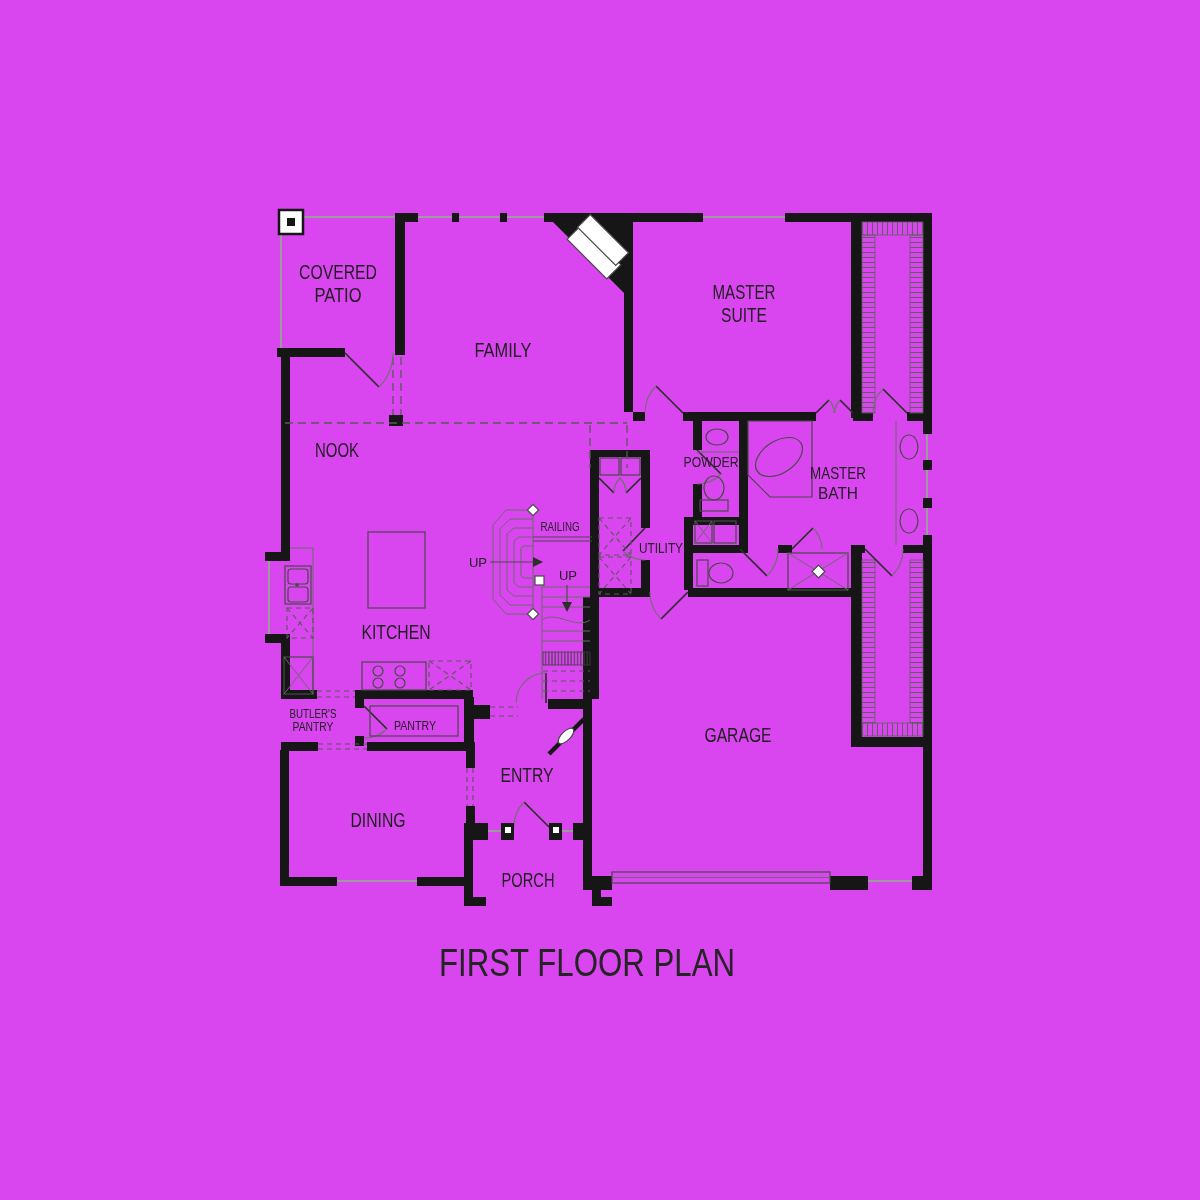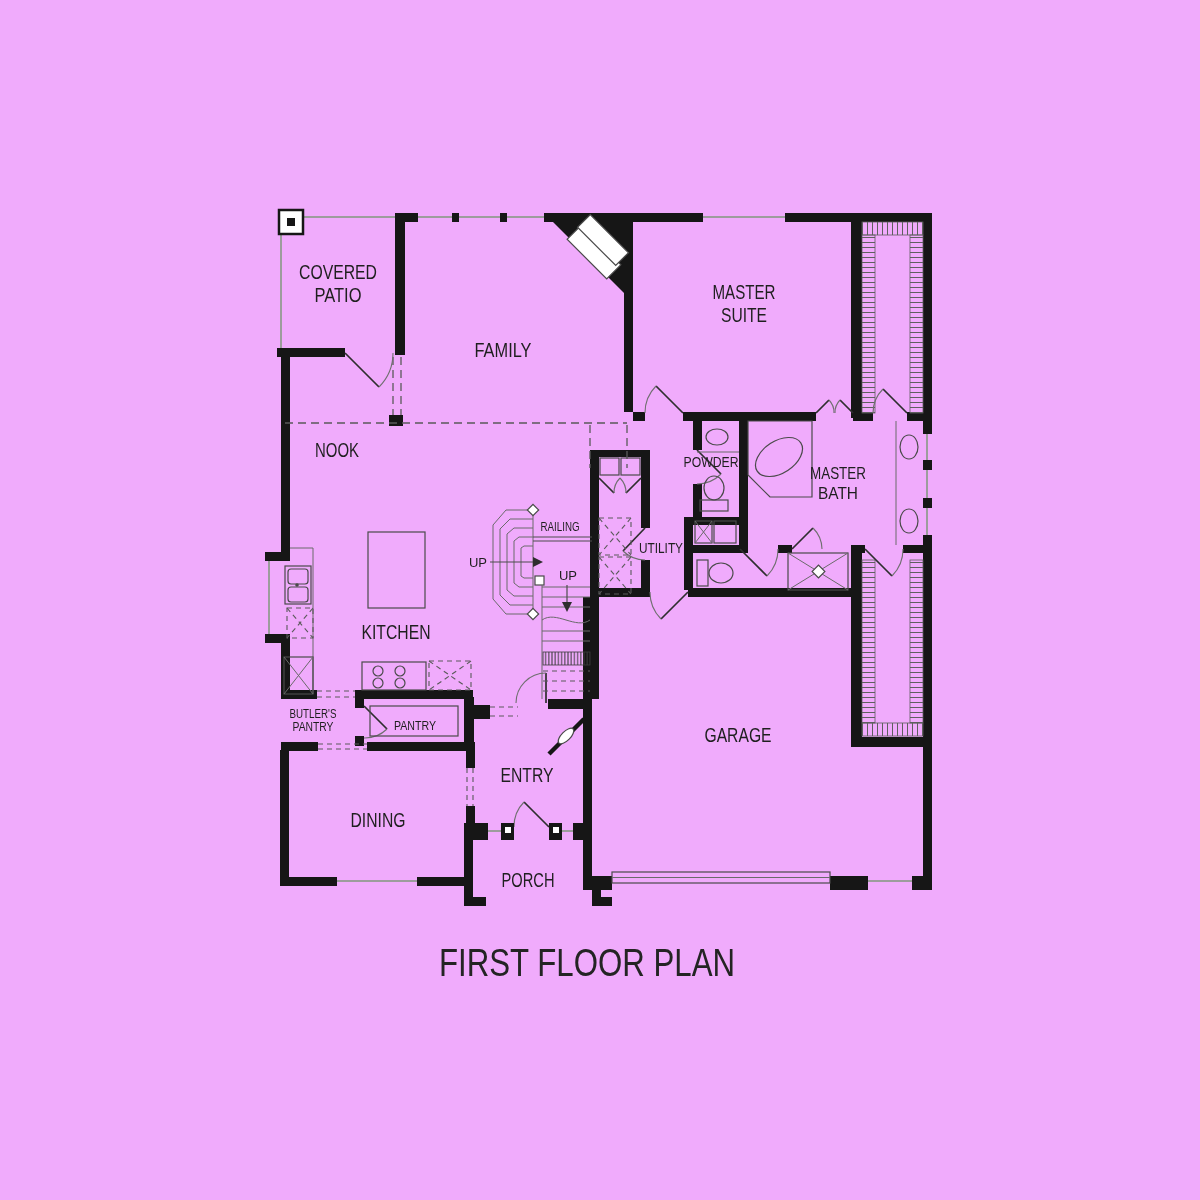--- a/index.html
+++ b/index.html
@@ -1,16 +1,16 @@
 <!DOCTYPE html>
 <html><head>
 <meta charset="utf-8">
 <style>
   html,body{margin:0;padding:0;background:#ffffff;}
-  .canvas{position:relative;width:1200px;height:1200px;background:#f0abfc;overflow:hidden;}
+  .canvas{position:relative;width:1200px;height:1200px;background:#d946ef;overflow:hidden;}
   svg{position:absolute;left:0;top:0;}
   .wall{fill:#161616;stroke:none;}
   .thin{stroke:#4d4d4d;stroke-width:1.2;fill:none;}
   .thin2{stroke:#6a6a6a;stroke-width:1;fill:none;}
   .win{stroke:#9c9c9c;stroke-width:2;fill:none;}
   .dash{stroke:#5a5a5a;stroke-width:1.3;fill:none;stroke-dasharray:8 5;}
   .dashf{stroke:#5a5a5a;stroke-width:1.1;fill:none;stroke-dasharray:5 4;}
   .door{stroke:#6f6f6f;stroke-width:1.1;fill:none;}
   .leaf{stroke:#2e2e2e;stroke-width:1.7;fill:none;}
   .fix{stroke:#4a4a4a;stroke-width:1.2;fill:#ffffff;}

